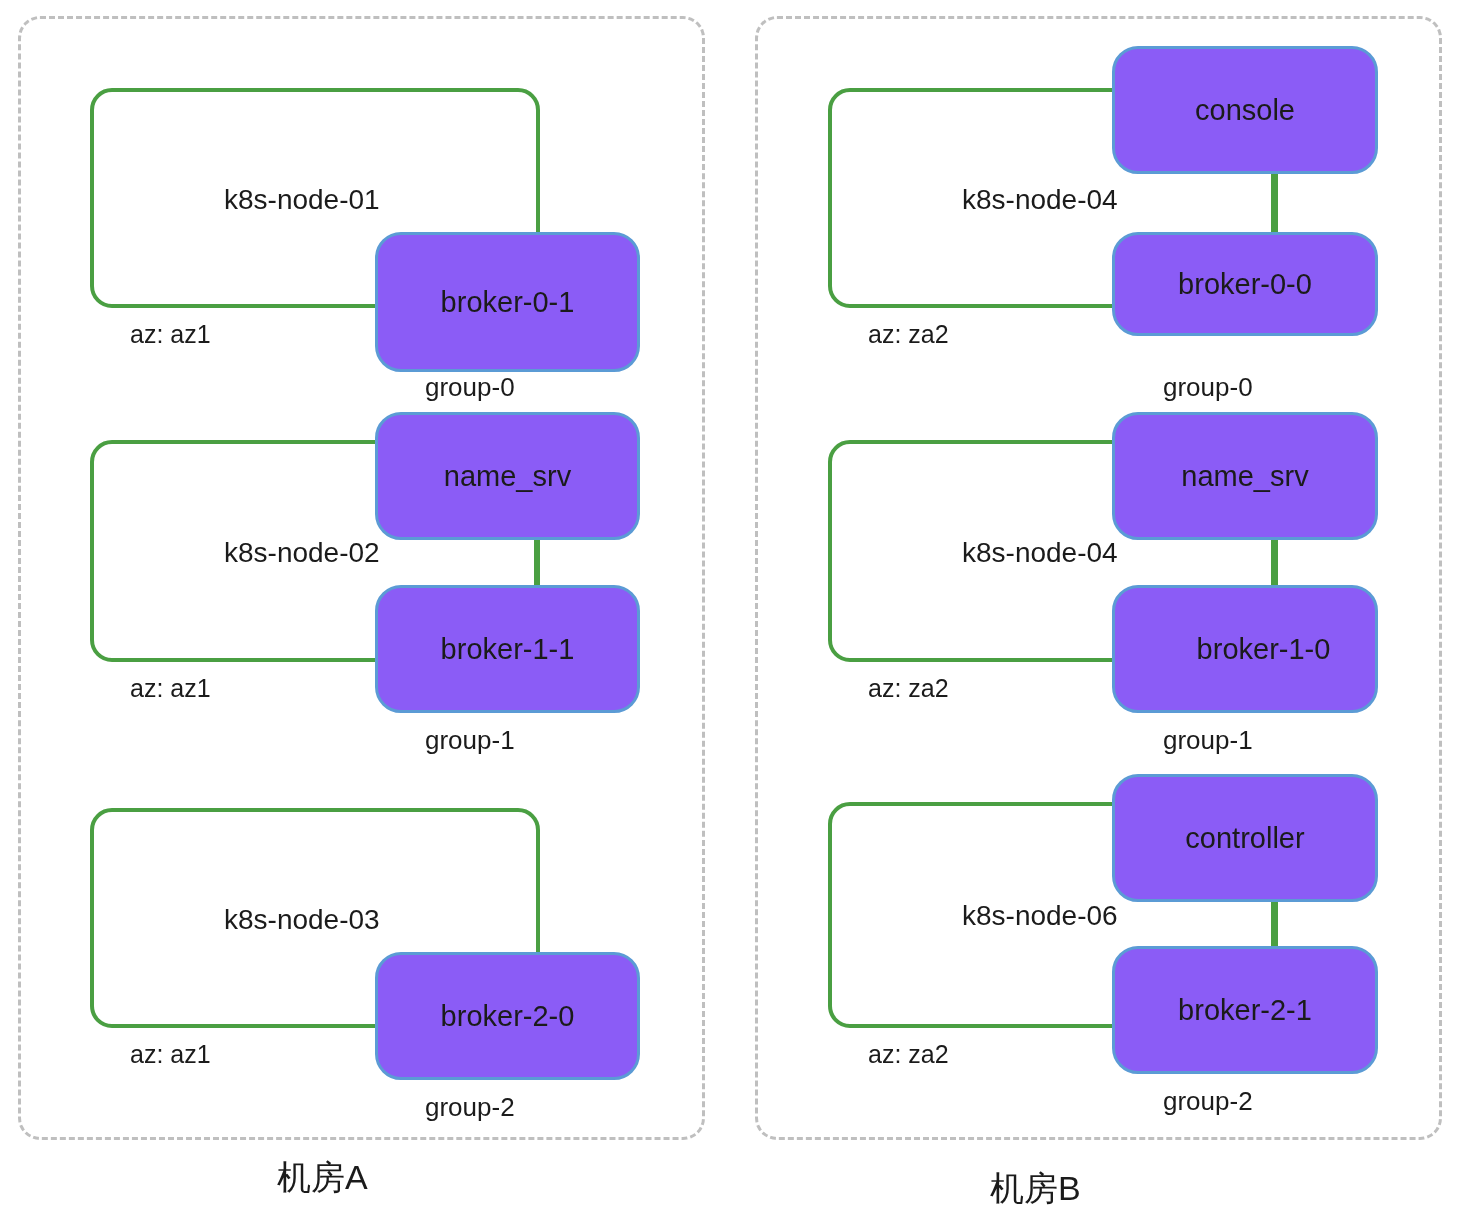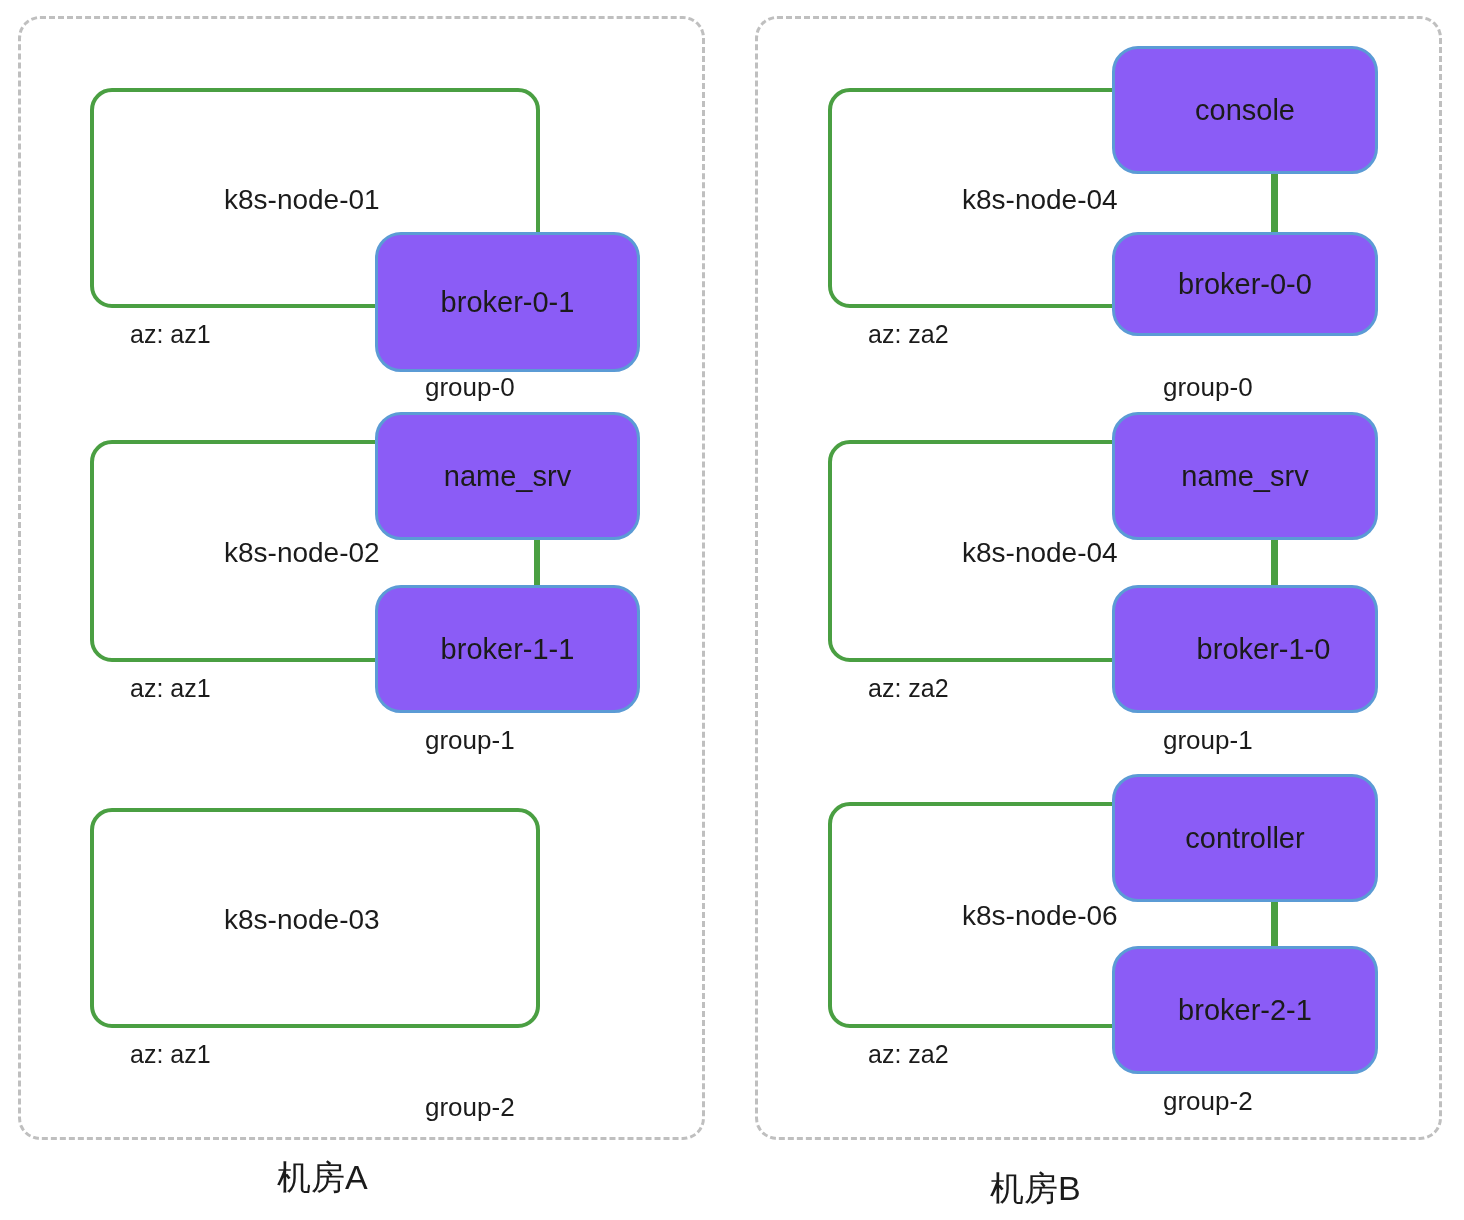--- a/index.html
+++ b/index.html
@@ -113,20 +113,23 @@
 
   <div class="pod" style="left:375px;top:585px;width:265px;height:128px;">
     <span class="pod-label">broker-1-1</span>
   </div>
   <div class="group-label" style="left:425px;top:727px;">group-1</div>
 
   <div class="knode" style="left:90px;top:808px;width:450px;height:220px;"></div>
   <div class="knode-label" style="left:224px;top:906px;">k8s-node-03</div>
   <div class="az-label" style="left:130px;top:1042px;">az: az1</div>
 
+  <div class="pod" style="left:375px;top:952px;width:265px;height:128px;">
+    <span class="pod-label">broker-2-0</span>
+  </div>
   <div class="group-label" style="left:425px;top:1094px;">group-2</div>
 
   <div class="dc-title" style="left:277px;top:1160px;">机房A</div>
 
   <div class="dc-panel" style="left:755px;top:16px;width:687px;height:1124px;"></div>
 
   <div class="knode" style="left:828px;top:88px;width:450px;height:220px;"></div>
   <div class="knode-label" style="left:962px;top:186px;">k8s-node-04</div>
   <div class="az-label" style="left:868px;top:322px;">az: za2</div>
 

